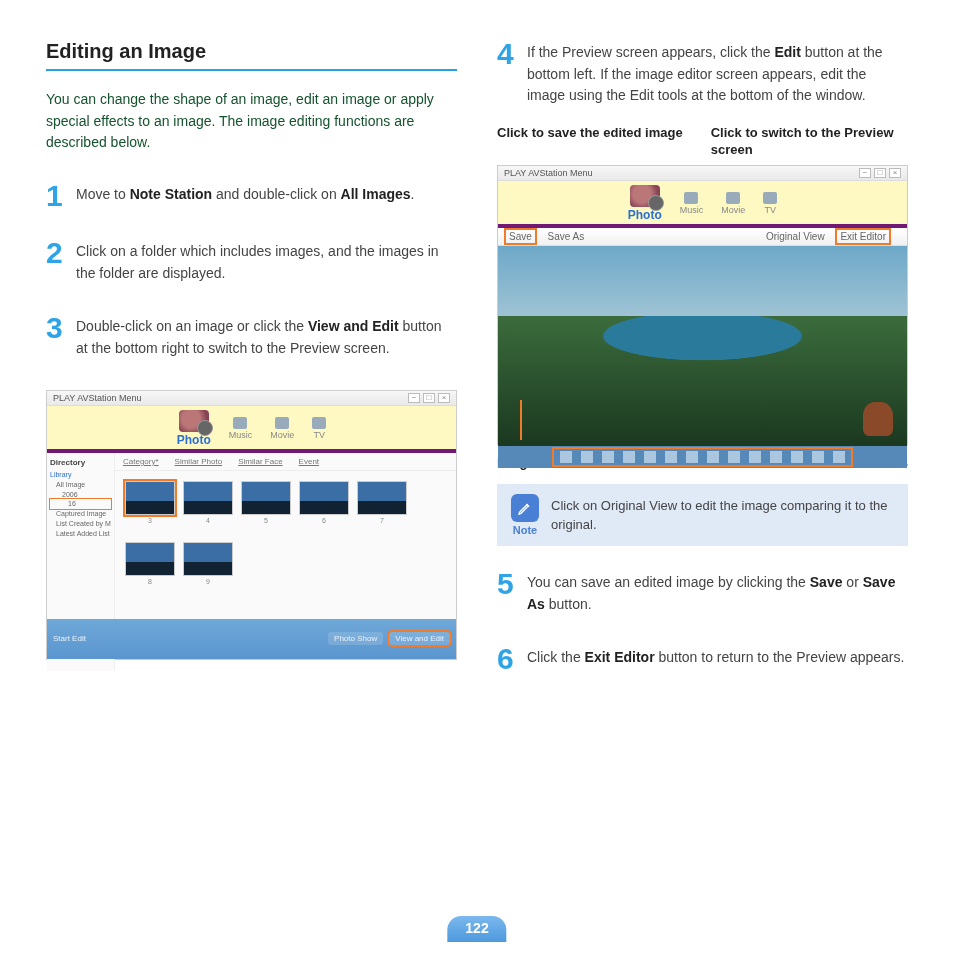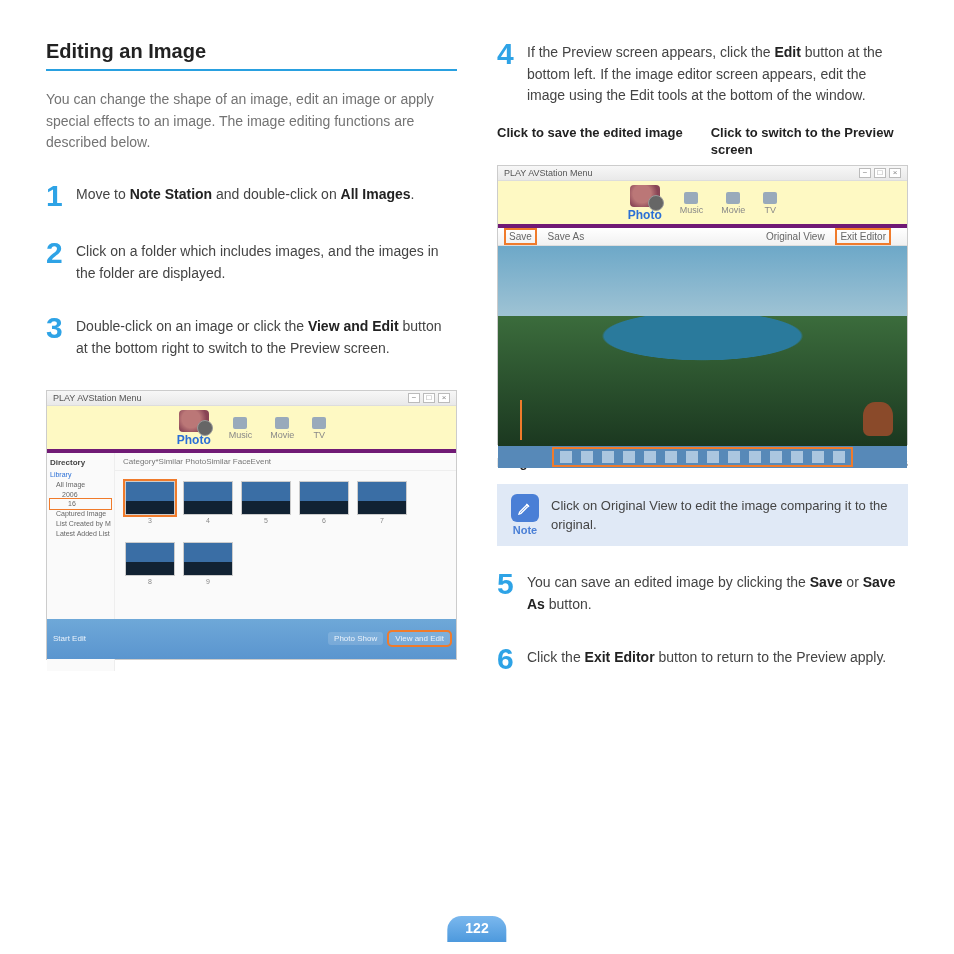--- a/index.html
+++ b/index.html
@@ -21,21 +21,21 @@
     font-size: 20px;
     font-weight: bold;
     color: #222;
     border-bottom: 2px solid #29a0e0;
     padding-bottom: 6px;
     margin-bottom: 18px;
   }
   .intro {
     font-size: 14px;
     line-height: 1.55;
-    color: #737373;
+    color: #14532d;
     margin-bottom: 28px;
   }
   .step {
     display: flex;
     gap: 8px;
     margin-bottom: 30px;
   }
   .step-num {
     font-size: 30px;
     font-weight: bold;
@@ -98,22 +98,22 @@
   
   .ss1-body { display:flex; height:218px; }
   .ss1-side {
     width: 68px; background:#fafafa; border-right:1px solid #eee;
     font-size:7px; color:#666; padding:4px 3px;
   }
   .ss1-side .hdr { font-weight:bold; color:#444; margin-bottom:2px; font-size:8px; }
   .ss1-side div { line-height:1.4; }
   .ss1-main { flex:1; }
   .ss1-tabs {
-    display:flex; font-size:8px; color:#777;
-    padding:4px 8px; border-bottom:1px solid #eee;
+    display:flex; gap:16px; font-size:8px; color:#777;
+    padding:4px 8px; border-bottom:1px solid #eee;text-decoration:underline;
   }
   .ss1-thumbs { padding:10px; }
   .thumb-row { display:flex; gap:8px; margin-bottom:18px; }
   .thumb {
     width:50px; height:34px; border:1px solid #ccc;
     background: linear-gradient(#3a6ea5 60%, #123 60%);
   }
   .thumb.sel { outline:2px solid #f07b2b; }
   .tnum { font-size:7px; color:#888; text-align:center; width:50px; margin-top:2px;}
   .ss1-bottom {
@@ -393,19 +393,19 @@
     <div class="step">
       <div class="step-num">5</div>
       <div class="step-text">
         <span>You can save an edited image by clicking the </span><span class="b">Save</span><span> or </span><span class="b">Save As</span><span> button.</span>
       </div>
     </div>
 
     <div class="step">
       <div class="step-num">6</div>
       <div class="step-text">
-        <span>Click the </span><span class="b">Exit Editor</span><span> button to return to the Preview apply.</span>
+        <span>Click the </span><span class="b">Exit Editor</span><span> button to return to the Preview appears.</span>
       </div>
     </div>
   </div>
 </div>
 
 <div class="page-num">122</div>
 
 </body></html>

